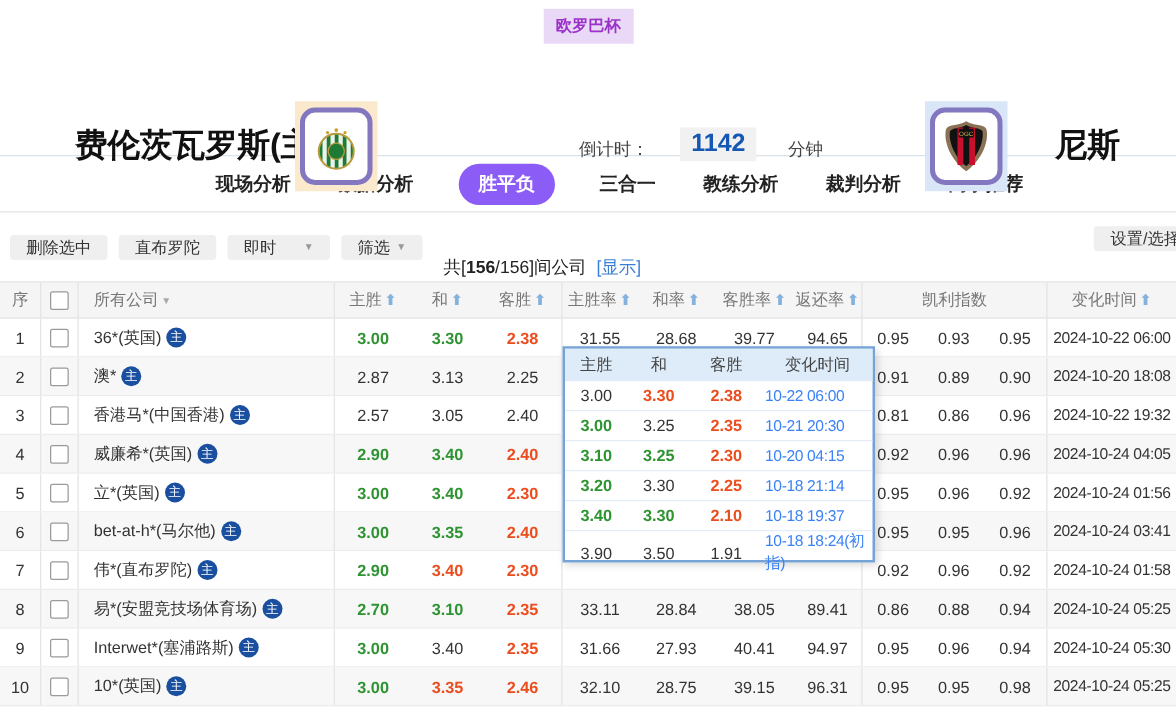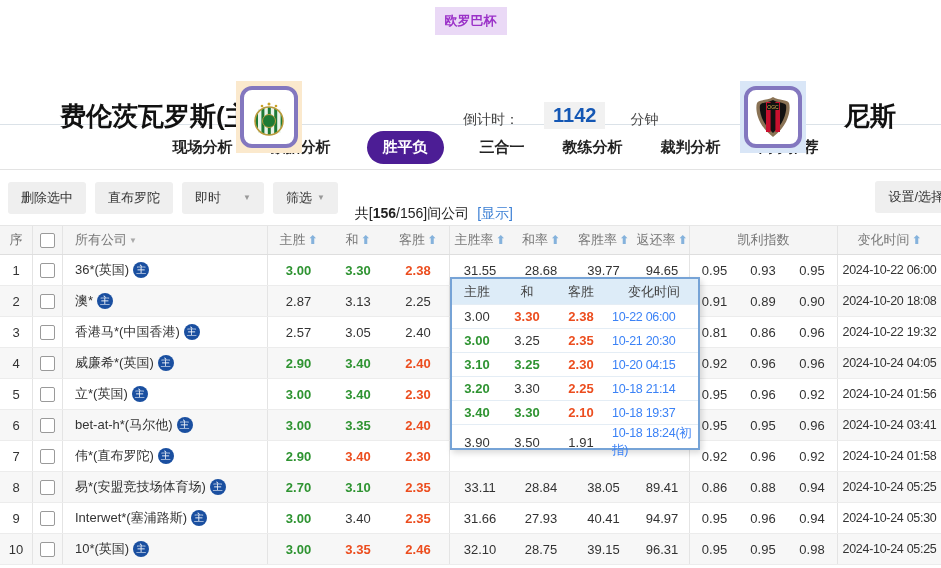--- a/index.html
+++ b/index.html
@@ -27,26 +27,26 @@
     border-radius:12px; display:flex; align-items:center; justify-content:center; }
   .countdown { position:absolute; left:463px; top:66px; display:flex; align-items:flex-end;
     gap:25px; font-size:14px; color:#444; }
   .countdown-value { background:#f1f1f1; color:#1457b4; font-size:20px; font-weight:bold;
     padding:2px 9px; }
 
   
   .nav { height:45px; border-bottom:1px solid #e3e3e3; display:flex; align-items:center;
     justify-content:center; gap:34px; padding-left:50px; }
   .tab { font-size:15px; font-weight:bold; color:#222; cursor:pointer; padding:7px 2px; }
-  .tab.active { background:#4c1d95; color:#fff; padding:7px 16px; border-radius:17px; }
+  .tab.active { background:#8b5cf6; color:#fff; padding:7px 16px; border-radius:17px; }
 
   
   .toolbar { position:relative; height:55px; display:flex; align-items:center; gap:9px;
     padding:0 0 0 8px; }
-  .tbtn { background:#efefef; border:none; color:#333; font-size:13px; height:32px;
+  .tbtn { background:#efefef; border:none; color:#333; font-size:13px; height:20px;
     padding:0 13px; border-radius:3px; cursor:pointer; font-family:inherit; }
   .tbtn.dd { display:flex; align-items:center; gap:22px; }
   .tbtn.dd2 { display:flex; align-items:center; gap:5px; }
   .dd-arrow { font-size:8px; color:#999; }
   .count-text { font-size:14px; color:#222; margin-left:8px;margin-top:32px; }
   .count-bold { font-weight:bold; }
   .show-link { color:#3b7fd4; margin-left:4px; cursor:pointer; text-decoration:none; }
   .settings-btn { position:absolute; right:-16px; top:11px; }
 
   

